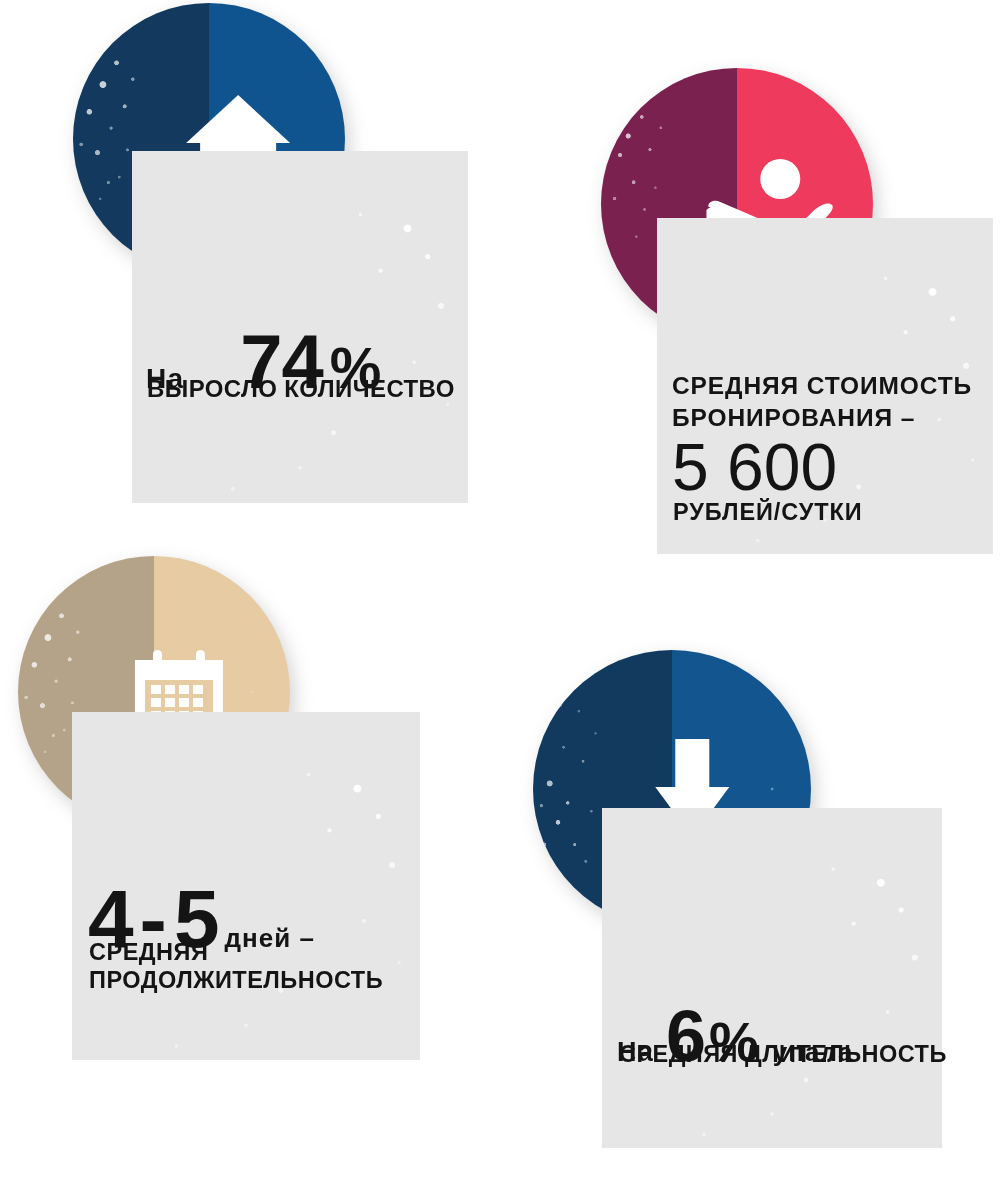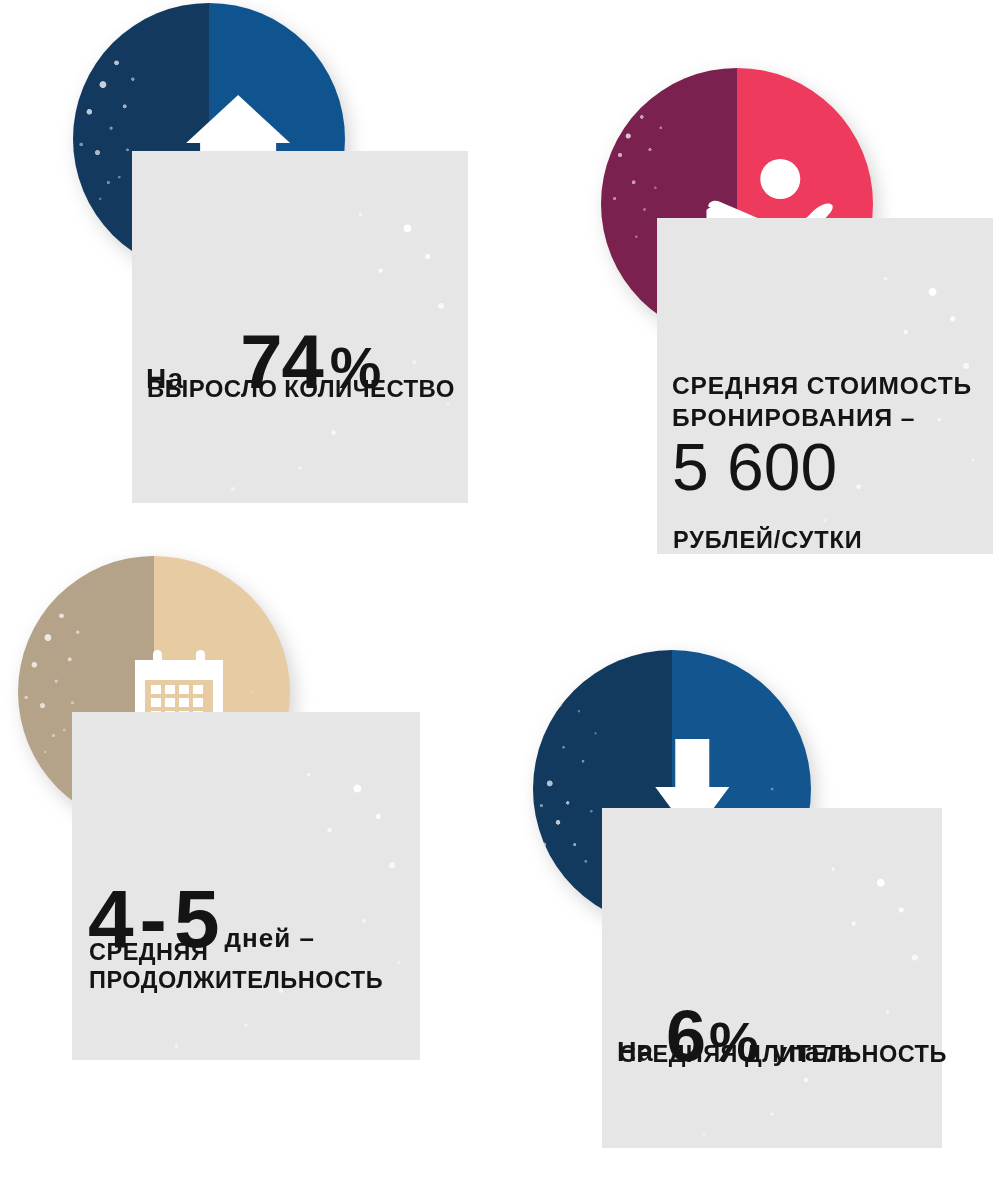--- a/index.html
+++ b/index.html
@@ -154,21 +154,21 @@
   .headline-row .post{font-size:26px;font-weight:700;letter-spacing:1.2px;margin-left:11px;}
 
   
   #p1-head .pre{font-size:28px;margin-right:12px;}
   #p1-head .num{font-size:76px;margin-left:44px;}
   #p1-head .pct{font-size:58px;margin-left:7px;}
   #p1-body{font-size:24px;letter-spacing:0.4px;line-height:1.2;}
 
   #p2-lead{font-size:24.5px;letter-spacing:0.9px;line-height:1.32;}
   #p2-num{font-size:66px;font-weight:400;letter-spacing:0px;}
-  #p2-unit{font-size:23.5px;letter-spacing:0.9px;margin-top:28px;}
+  #p2-unit{font-size:23.5px;letter-spacing:0.9px;}
 
   #p3-head .num{font-size:82px;letter-spacing:-1px;}
   #p3-head .dash{font-size:82px;font-weight:700;margin:0 7px;}
   #p3-head .post{font-size:26px;letter-spacing:1.0px;margin-left:6px;}
   #p3-body{font-size:23.5px;letter-spacing:0.5px;line-height:1.2;}
 
   #p4-head .pre{font-size:27px;margin-right:12px;}
   #p4-head .num{font-size:72px;}
   #p4-head .pct{font-size:56px;margin-left:4px;}
   #p4-head .post{font-size:26px;margin-left:14px;letter-spacing:1.0px;}

